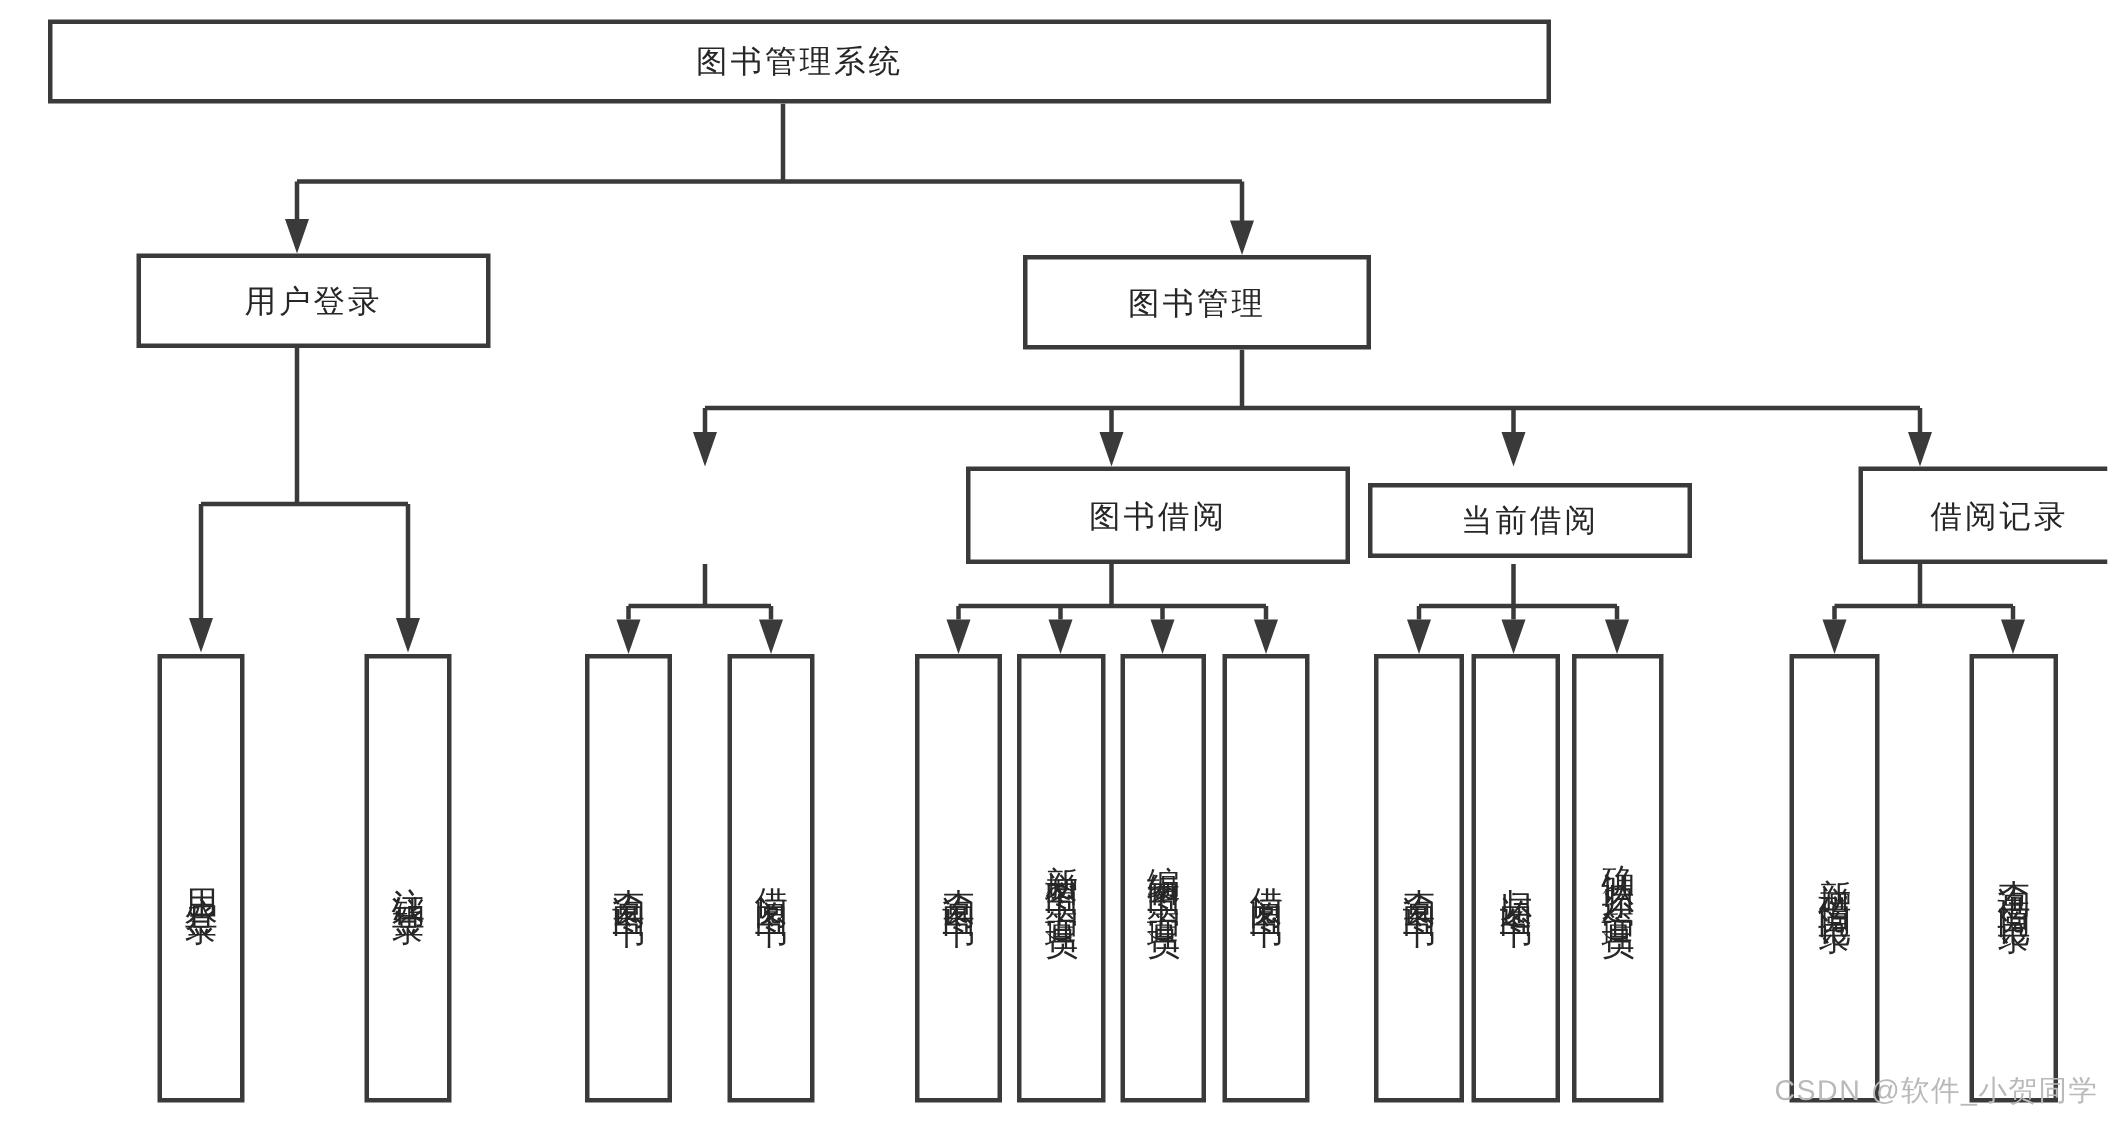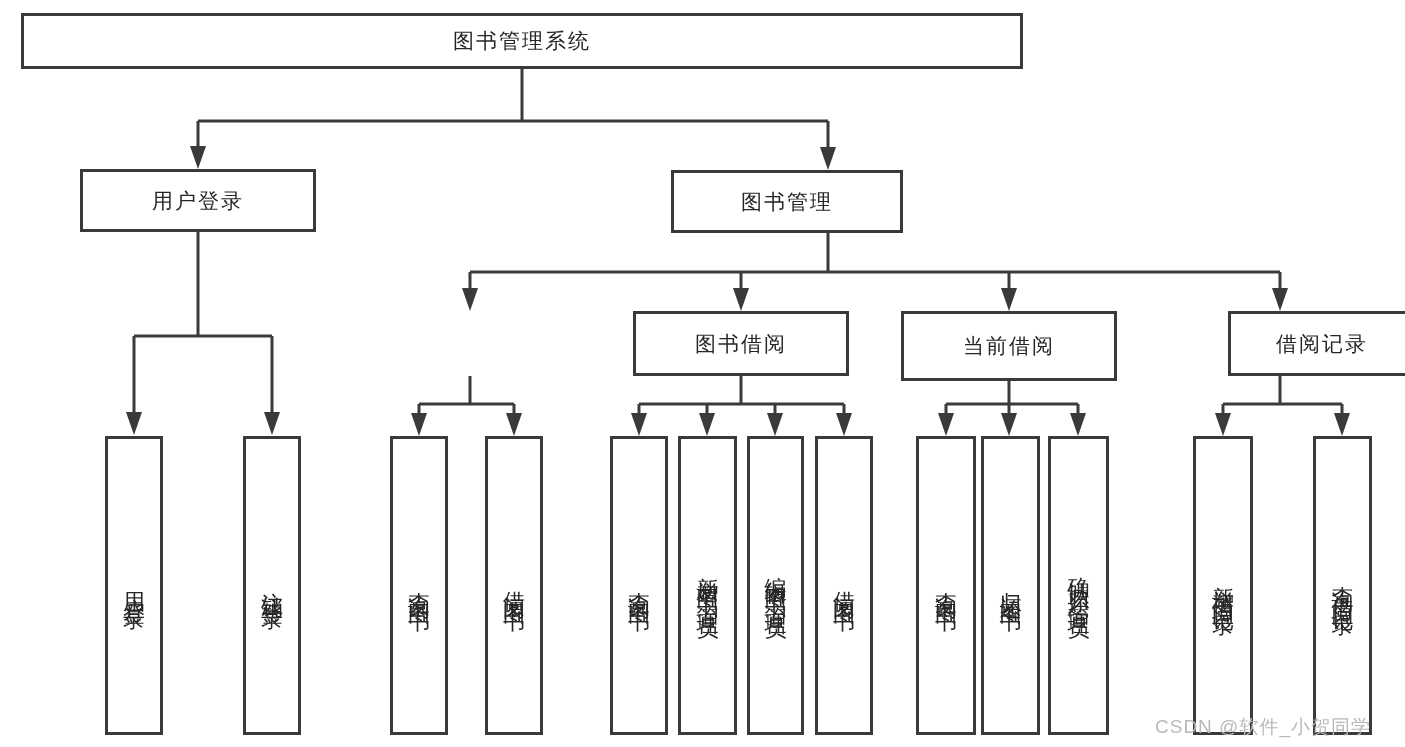--- a/index.html
+++ b/index.html
@@ -37,32 +37,33 @@
     background: #ffffff;
     display: flex;
     align-items: center;
     justify-content: center;
     color: var(--color-text, #262626);
   }
   .h-box {
     font-size: 21px;
     letter-spacing: 2px;
     white-space: nowrap;
+    margin-left: 11px;
   }
   .v-box {
     writing-mode: vertical-rl;
     text-orientation: mixed;
     font-size: 22px;
     letter-spacing: 6px;
     line-height: 1.1;
     white-space: nowrap;
   }
   .watermark {
     position: absolute;
-    left: 1155px;
+    left: 1183px;
     top: 714px;
     font-size: 19px;
     color: var(--color-watermark, #b9b9b9);
     letter-spacing: 1px;
     white-space: nowrap;
     z-index: 5;
   }
 </style>
 </head>
 <body>
@@ -103,22 +104,22 @@
     <path class="ln" d="M1280 376 V404 M1223 404 H1342 M1223 404 V413 M1342 404 V413"></path>
     <polygon class="ar" points="1215,413 1231,413 1223,436"></polygon>
     <polygon class="ar" points="1334,413 1350,413 1342,436"></polygon>
   </svg>
 
   <div class="box h-box" style="left:21px; top:13px; width:1002px; height:56px">图书管理系统</div>
 
   <div class="box h-box" style="left:80px; top:169px; width:236px; height:63px">用户登录</div>
   <div class="box h-box" style="left:671px; top:170px; width:232px; height:63px">图书管理</div>
 
-  <div class="box h-box" style="left:633px; top:311px; width:216px; height:65px">图书借阅</div>
-  <div class="box h-box" style="left:901px; top:311px; width:216px; height:70px">当前借阅</div>
+  <div class="box h-box" style="left:633px; top:311px; width:256px; height:65px">图书借阅</div>
+  <div class="box h-box" style="left:901px; top:322px; width:216px; height:50px">当前借阅</div>
   <div class="box h-box" style="left:1228px; top:311px; width:188px; height:65px">借阅记录</div>
 
   <div class="box v-box" style="left:105px; top:436px; width:58px; height:299px">用户登录</div>
   <div class="box v-box" style="left:243px; top:436px; width:58px; height:299px">注销登录</div>
 
   <div class="box v-box" style="left:390px; top:436px; width:58px; height:299px">查询图书</div>
   <div class="box v-box" style="left:485px; top:436px; width:58px; height:299px">借阅图书</div>
 
   <div class="box v-box" style="left:610px; top:436px; width:58px; height:299px">查询图书</div>
   <div class="box v-box" style="left:678px; top:436px; width:59px; height:299px">新增图书（管理员）</div>

